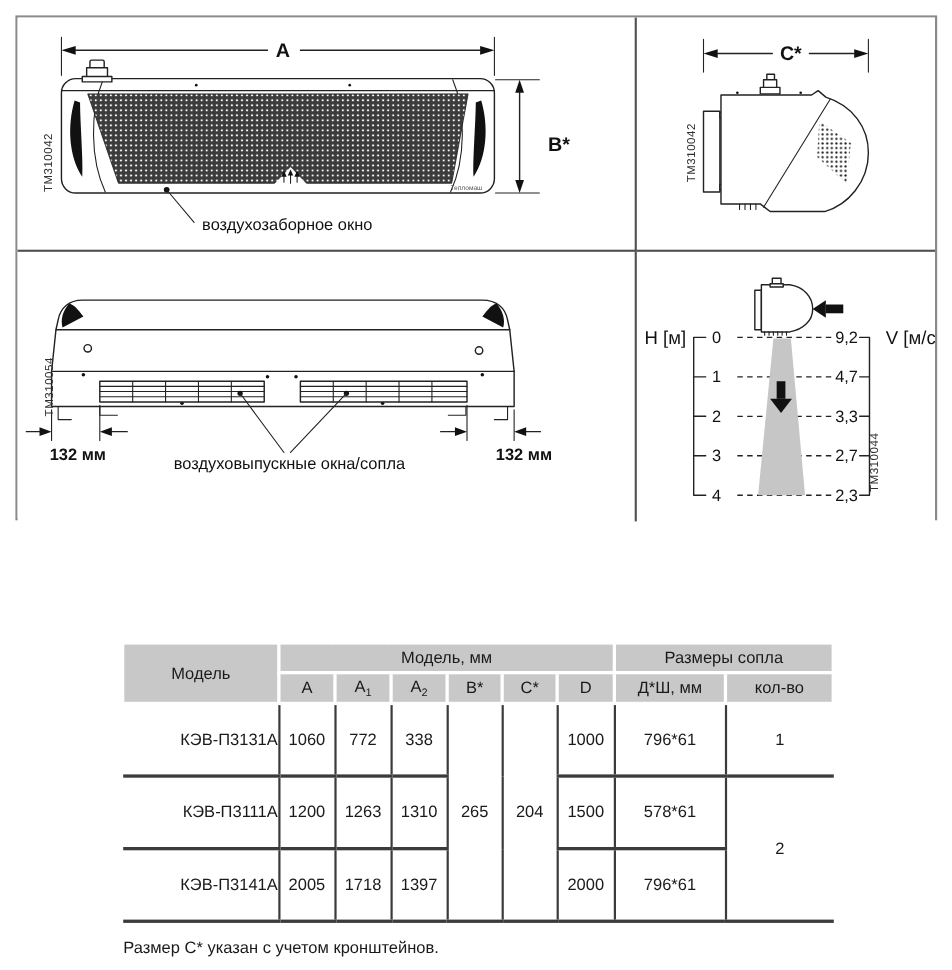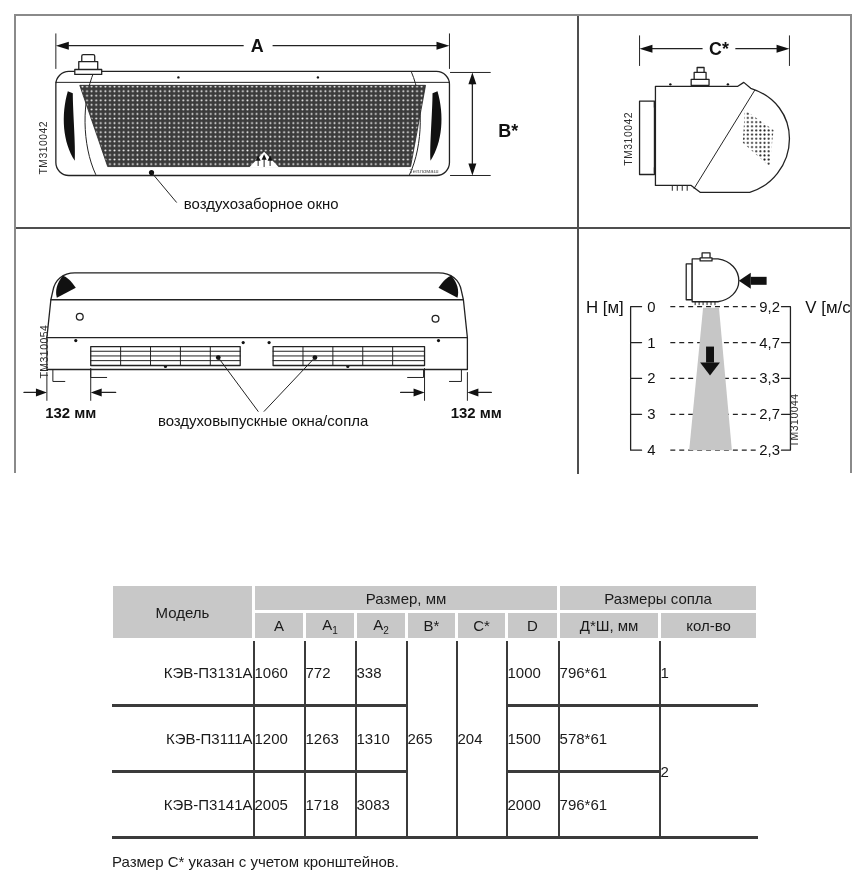--- a/index.html
+++ b/index.html
@@ -26,21 +26,21 @@
   .axis{font-size:17px;}
   .brand{font-size:6px;fill:#555;}
   
   table.spec{border-collapse:collapse;margin:110px 0 0 110px;table-layout:fixed;width:646px;
              font-size:15px;}
   table.spec thead th{background:#c8c8c8;border:3px solid #fff;font-weight:normal;padding:0;}
   table.spec thead tr.h1 th{height:24px;}
   table.spec thead tr.h2 th{height:25px;}
   table.spec thead sub{font-size:10px;}
   table.spec tbody td{border:2px solid #3b3b3b;border-top:none;border-bottom:3px solid #3b3b3b;
-             text-align:left;height:63px;padding:0;background:#fff;}
+             text-align:center;height:63px;padding:0;background:#fff;}
   table.spec tbody td.model{text-align:right;padding-left:10px;border-left:none;}
   table.spec tbody td.qty{border-right:none;}
   
   .notes{margin:12px 0 0 112px;font-size:15px;line-height:1.4;}
 </style>
 </head>
 <body>
 
 <div class="page">
 
@@ -258,21 +258,21 @@
         <col style="width:51px">
       <col style="width:50px">
         <col style="width:50px">
         <col style="width:52px">
       <col style="width:101px">
         <col style="width:98px">
     </colgroup>
     <thead>
       <tr class="h1">
         <th rowspan="2">Модель</th>
-        <th colspan="6">Размер, мм</th>
+        <th colspan="6">Модель, мм</th>
         <th colspan="2">Размеры сопла</th>
       </tr>
       <tr class="h2">
         <th>А</th>
         <th><span>А</span><sub>1</sub></th>
         <th><span>А</span><sub>2</sub></th>
         <th>B*</th>
         <th>C*</th>
         <th>D</th>
         <th>Д*Ш, мм</th>
@@ -297,21 +297,21 @@
         <td>1263</td>
         <td>1310</td>
         <td>1500</td>
         <td>578*61</td>
         <td class="qty" rowspan="2">2</td>
       </tr>
       <tr>
         <td class="model">КЭВ-П3141А</td>
         <td>2005</td>
         <td>1718</td>
-        <td>3083</td>
+        <td>1397</td>
         <td>2000</td>
         <td>796*61</td>
       </tr>
     </tbody>
   </table>
 
   <div class="notes">
     <div>Размер С* указан с учетом кронштейнов.</div>
   </div>
 

